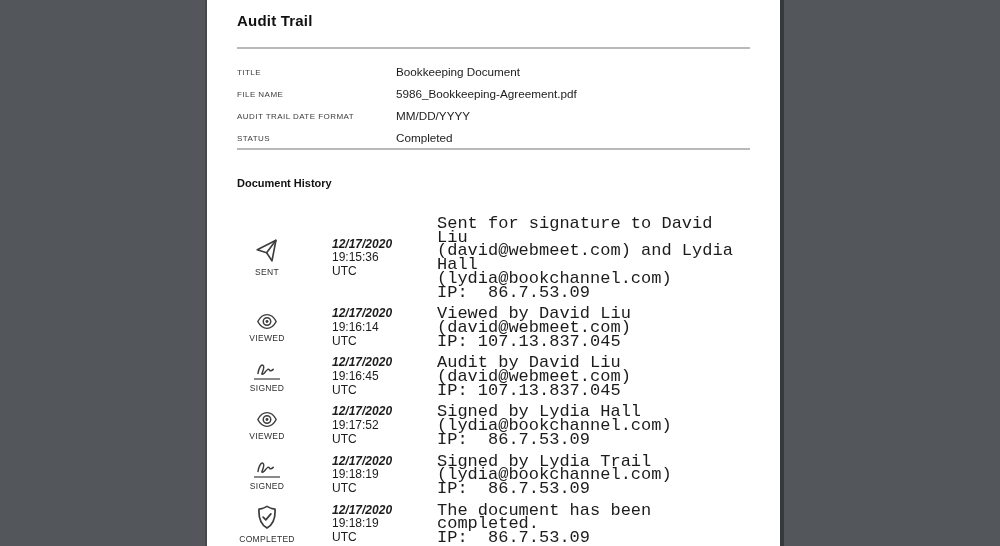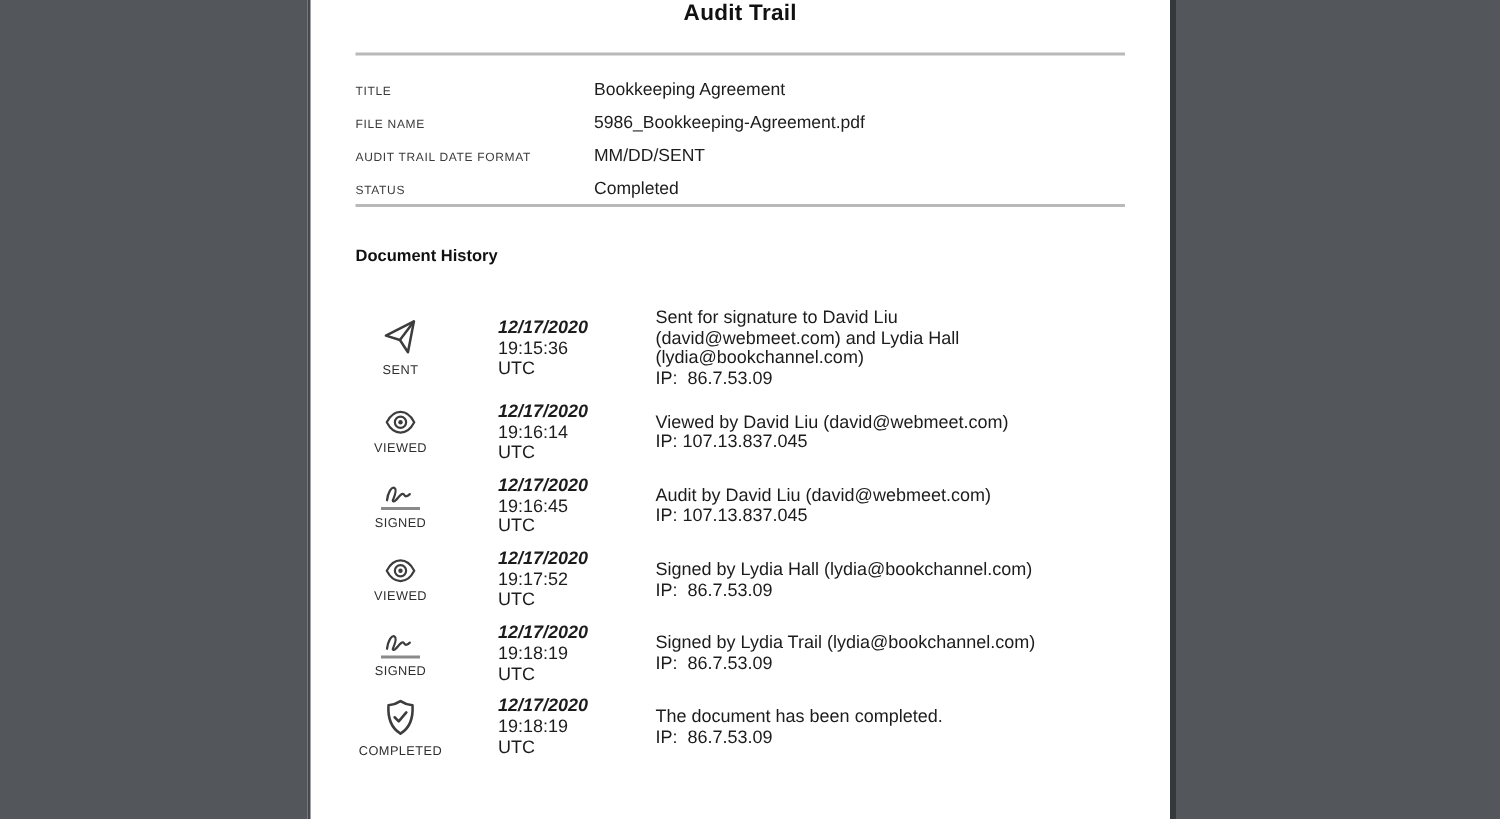--- a/index.html
+++ b/index.html
@@ -19,24 +19,24 @@
     width: 579px;
     height: 546px;
     box-sizing: border-box;
     background: #ffffff;
     border-left: 2px solid #46484b;
     border-right: 4px solid #36393c;
     padding: 0 30px;
   }
   .doc-title {
     margin: 0;
+    padding-top: 12px;
     font-size: 15px;
     line-height: 18px;
     font-weight: bold;
-    text-align: center;
     color: #111111;
     letter-spacing: 0.2px;
   }
   .rule { height: 2px; background: #b9b9b9; }
   .rule-top { margin-top: 17px; }
   .rule-mid { margin-top: 0; }
 
   .meta { margin-top: 11px; }
   .meta-row { display: flex; align-items: center; height: 22px; }
   .meta-label {
@@ -80,48 +80,49 @@
     width: 105px;
     margin-left: 35px;
     flex-shrink: 0;
     font-size: 12px;
     line-height: 13.7px;
     color: #1c1c1c;
   }
   .evt-date { font-weight: bold; font-style: italic; }
   .cell-desc {
     flex: 1;
-    font-size: 12px;
+    font-size: 17px;
     line-height: 13.7px;
     color: #1c1c1c;
     white-space: pre-wrap;
+    font-family: Liberation Mono, monospace;
   }
 </style>
 </head>
 <body>
 
 <div class="page">
   <h1 class="doc-title">Audit Trail</h1>
   <div class="rule rule-top"></div>
 
   <div class="meta" id="meta-rows">
   <div class="meta-row">
     <div class="meta-label">TITLE</div>
-    <div class="meta-value">Bookkeeping Agreement</div>
+    <div class="meta-value">Bookkeeping Document</div>
   </div>
 
   <div class="meta-row">
     <div class="meta-label">FILE NAME</div>
     <div class="meta-value">5986_Bookkeeping-Agreement.pdf</div>
   </div>
 
 
   <div class="meta-row">
     <div class="meta-label">AUDIT TRAIL DATE FORMAT</div>
-    <div class="meta-value">MM/DD/SENT</div>
+    <div class="meta-value">MM/DD/YYYY</div>
   </div>
 
   <div class="meta-row">
     <div class="meta-label">STATUS</div>
     <div class="meta-value">Completed</div>
   </div>
 </div>
 
   <div class="rule rule-mid"></div>
 

